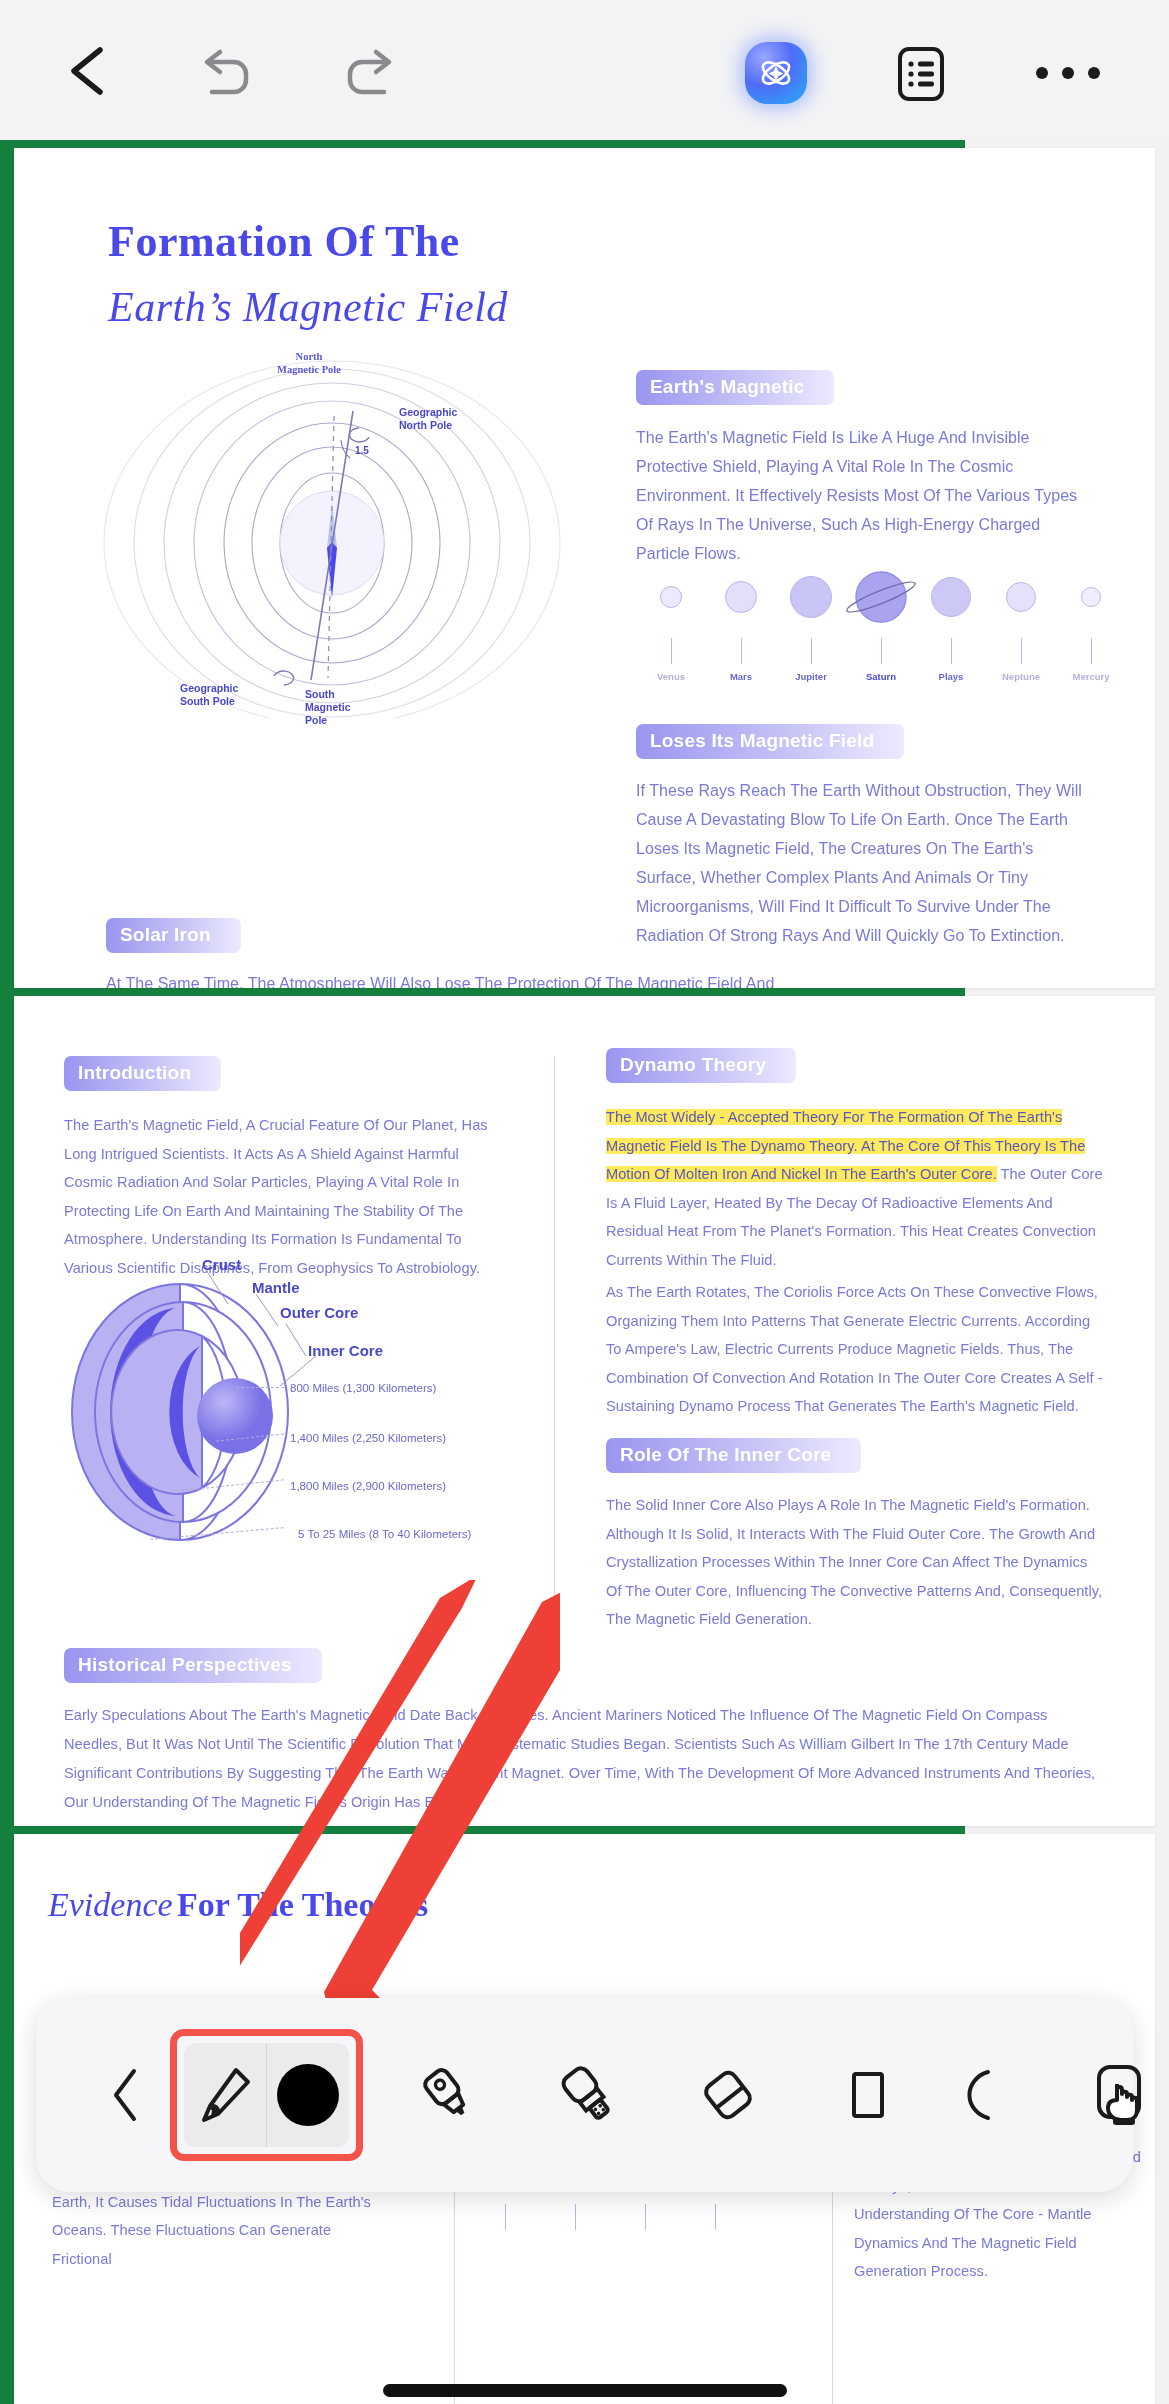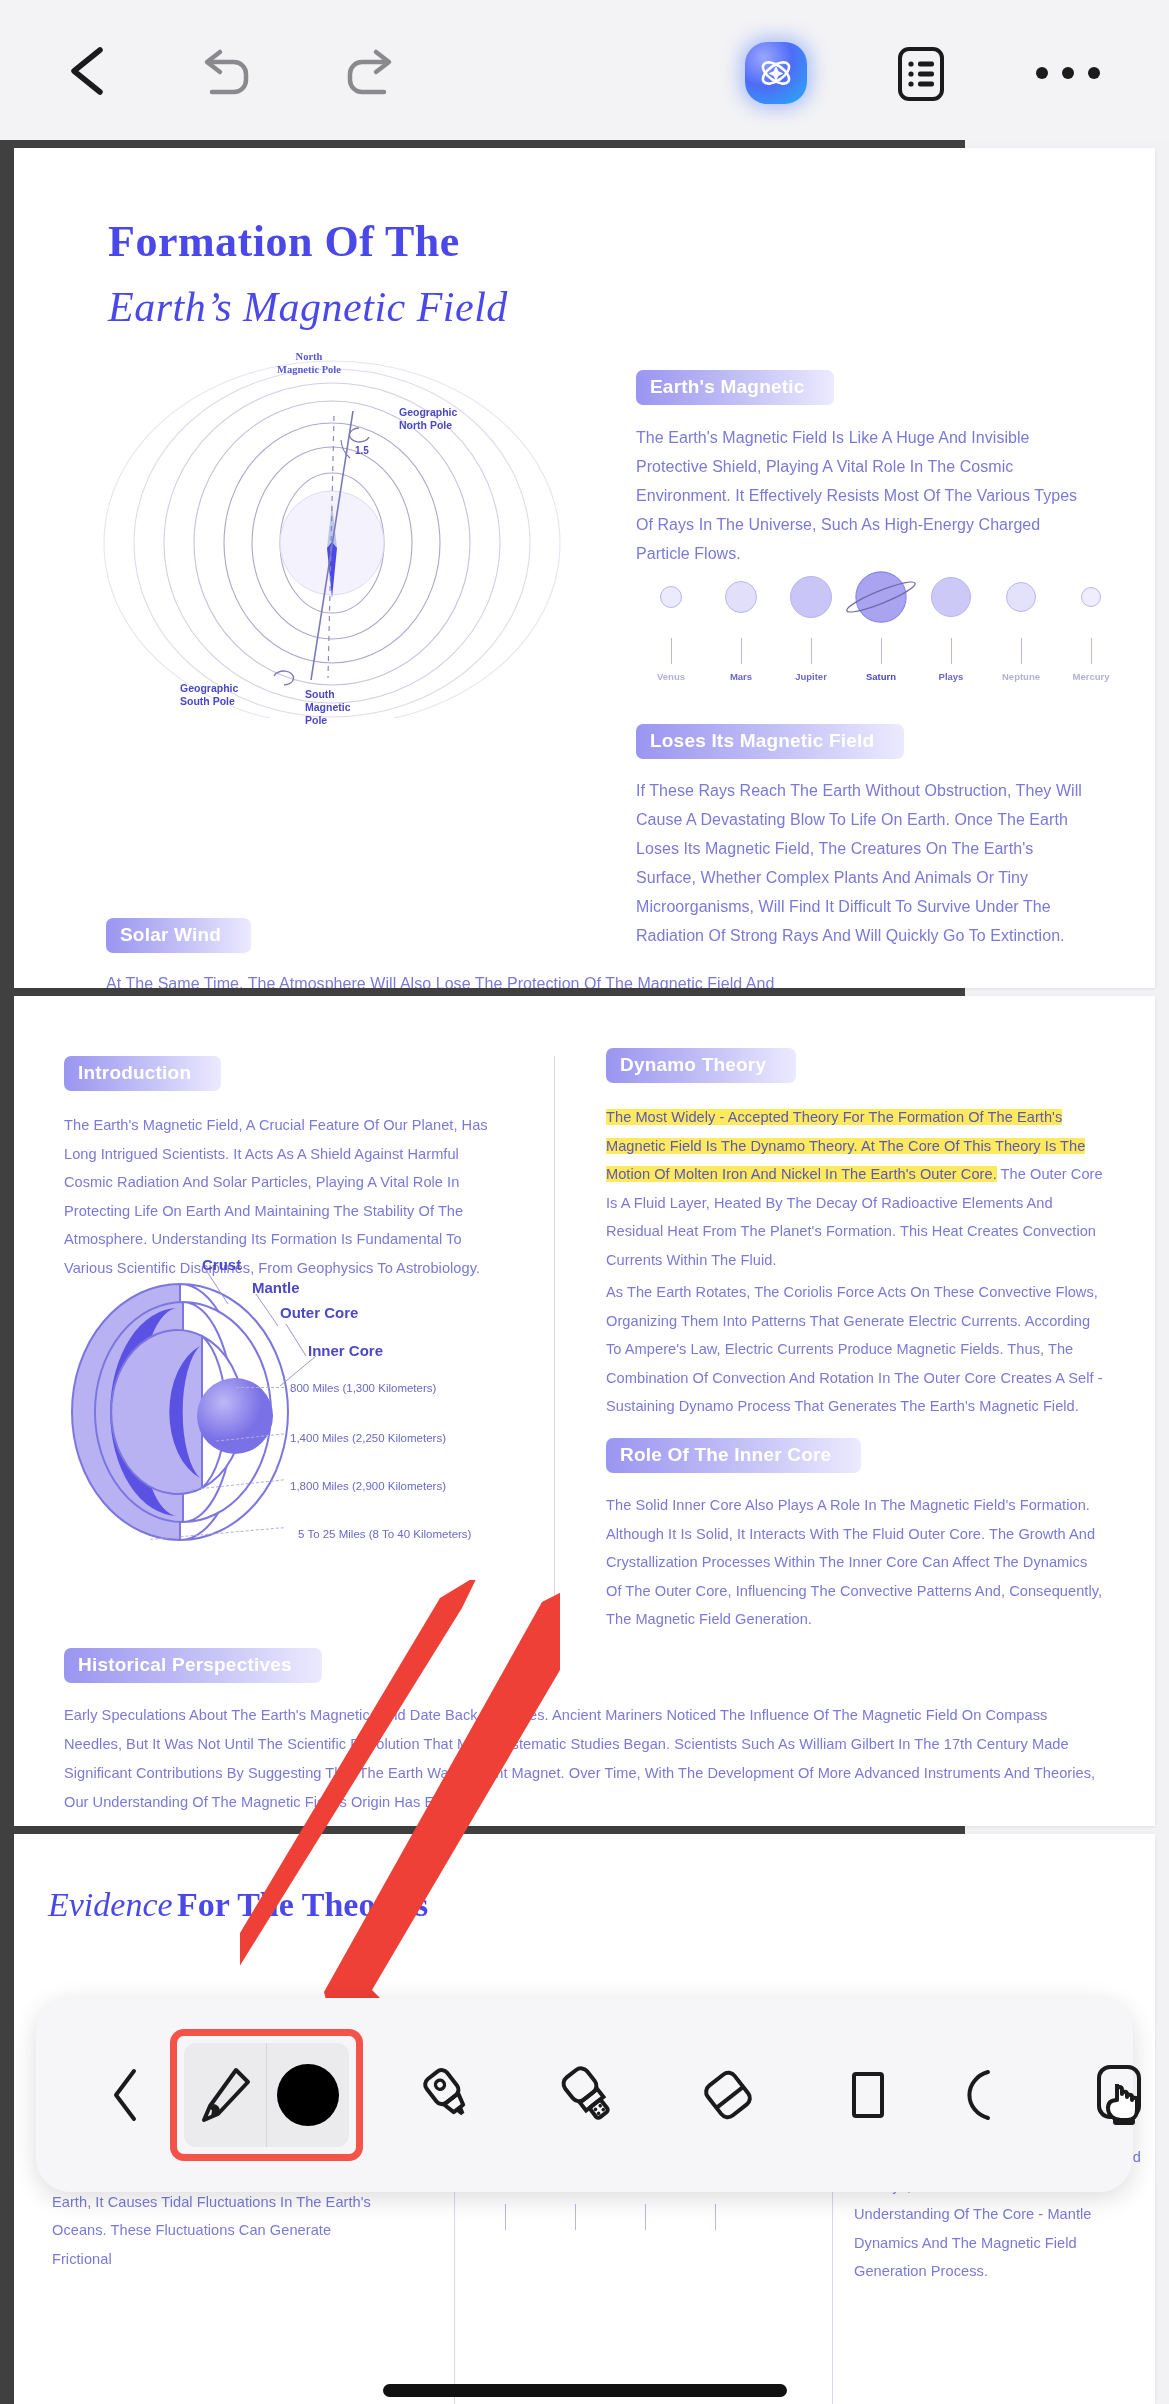--- a/index.html
+++ b/index.html
@@ -2,21 +2,21 @@
 <html><head>
 <meta charset="utf-8">
 <style>
   * { box-sizing: border-box; margin: 0; padding: 0; }
   html, body {
     width: 1169px; height: 2404px;
     background: #f2f2f4;
     font-family: "Liberation Sans", sans-serif;
     overflow: hidden;
   }
-  .app { position: relative; width: 965px; height: 2404px; background: #404040; }
+  .app { position: relative; width: 965px; height: 2404px; background: #15803d; }
 
   
   .topbar {
     position: absolute; left: 0; top: 0; width: 1169px; height: 140px;
     background: #f3f3f5; display: flex; align-items: center;
   }
   .tb-btn { display: flex; align-items: center; justify-content: center; cursor: pointer; }
   .tb-back   { position: absolute; left: 62px;  top: 42px; width: 54px; height: 58px; }
   .tb-undo   { position: absolute; left: 198px; top: 48px; width: 56px; height: 48px; }
   .tb-redo   { position: absolute; left: 342px; top: 48px; width: 56px; height: 48px; }
@@ -279,21 +279,21 @@
           <div class="planet-name" style="color: rgb(179, 177, 216);">Mercury</div>
         </div>
       </div>
 
     <div class="col-right" style="left:622px;top:576px;width:452px;">
       <div class="sec-head" style="min-width:200px;">Loses Its Magnetic Field</div>
       <div class="body-txt" style="margin-top:17px;width:452px;">If These Rays Reach The Earth Without Obstruction, They Will Cause A Devastating Blow To Life On Earth. Once The Earth Loses Its Magnetic Field, The Creatures On The Earth's Surface, Whether Complex Plants And Animals Or Tiny Microorganisms, Will Find It Difficult To Survive Under The Radiation Of Strong Rays And Will Quickly Go To Extinction.</div>
     </div>
 
     <div class="col-left" style="left:92px;top:770px;width:690px;">
-      <div class="sec-head" style="min-width:96px;">Solar Wind</div>
+      <div class="sec-head" style="min-width:96px;">Solar Iron</div>
       <div class="body-txt" style="margin-top:16px;width:690px;">At The Same Time, The Atmosphere Will Also Lose The Protection Of The Magnetic Field And Be Gradually Stripped Away By Forces Such As The Solar Wind, And Eventually Disappear. It Can Be Said That The Earth's Magnetic Field Provides An Indispensable Guarantee For The Reproduction Of Life On Earth And The Stable Existence Of The Atmosphere By Shielding Dangerous Substances Such As Solar Particles.</div>
     </div>
   </div>
 
   <div class="page" id="page2">
 
     <div class="vrule" style="left:540px;top:60px;height:580px;"></div>
 
     <div class="col-left" style="left:50px;top:60px;width:430px;">
       <div class="sec-head" style="min-width:120px;">Introduction</div>

